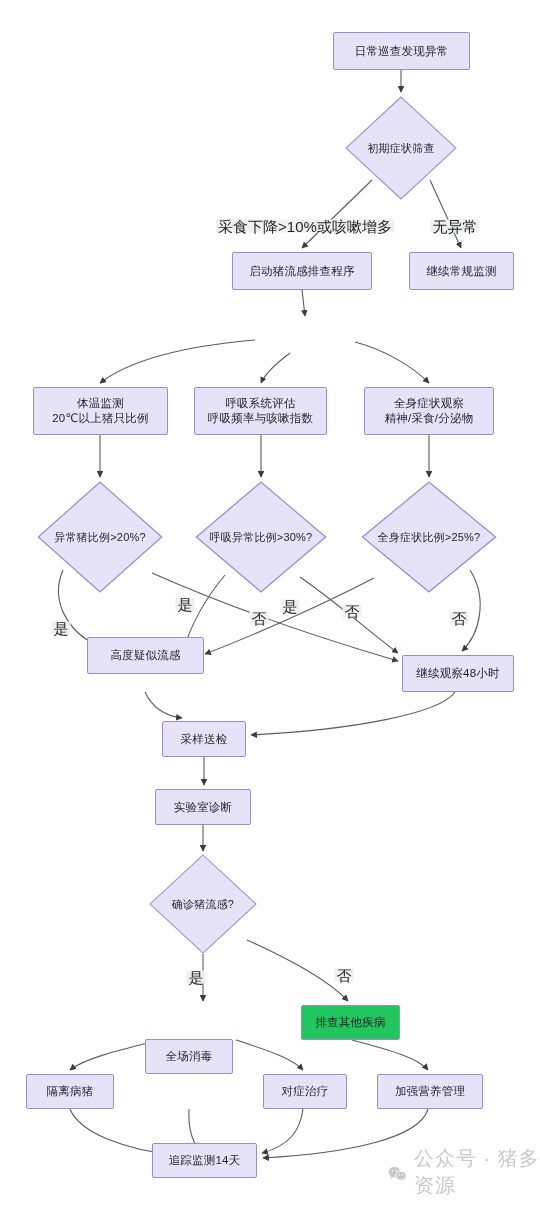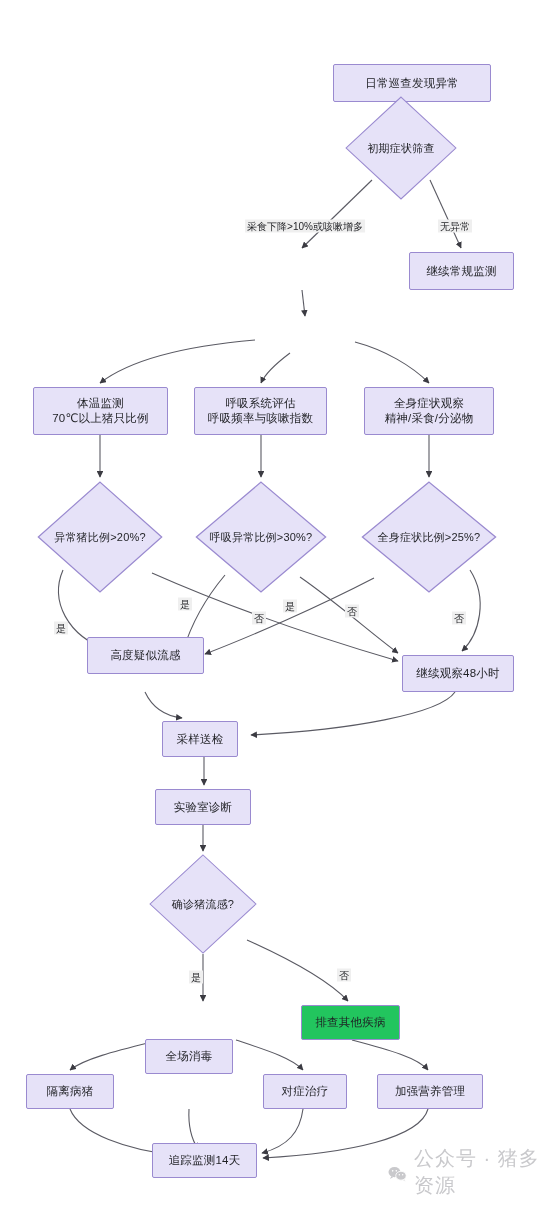--- a/index.html
+++ b/index.html
@@ -67,21 +67,21 @@
     white-space: nowrap;
   }
   .node-text {
     display: block;
     white-space: pre-line;
   }
   .edge-label {
     position: absolute;
     background: #efefef;
     color: #1f2024;
-    font-size: 10px;
+    font-size: 15px;
     line-height: 13px;
     padding: 0px 2px;
     white-space: nowrap;
     transform: translate(-50%, -50%);
   }
   .watermark {
     position: absolute;
     display: flex;
     align-items: center;
     gap: 7px;
@@ -164,40 +164,43 @@
       <path d="M70,1109 C80,1134 128,1150 175,1155"></path>
 
       <path d="M189,1109 C188,1128 192,1140 198,1149"></path>
 
       <path d="M303,1109 C300,1132 288,1146 262,1153"></path>
 
       <path d="M428,1109 C420,1138 350,1153 263,1158"></path>
     </g>
   </svg>
 
-  <div class="node rect" style="left: 333px; top: 32px; width: 158px; height: 38px; background: rgb(230, 226, 248); border-color: rgb(154, 138, 208); color: rgb(31, 32, 36); margin-top: 32px;">
+  <div class="node rect" style="left: 333px; top: 32px; width: 137px; height: 38px; background: rgb(230, 226, 248); border-color: rgb(154, 138, 208); color: rgb(31, 32, 36);">
     <span class="node-text">日常巡查发现异常</span>
   </div>
 
   <div class="node diamond-wrap" style="left: 345px; top: 96px; width: 112px; height: 104px;">
     <svg class="diamond-shape" viewBox="0 0 100 100" preserveAspectRatio="none">
       <polygon class="dpoly" points="50,1 99,50 50,99 1,50" fill="#e6e2f8" stroke="#9a8ad0"></polygon>
     </svg>
     <span class="diamond-label">初期症状筛查</span>
   </div>
 
+  <div class="node rect" style="left: 232px; top: 252px; width: 140px; height: 38px; background: rgb(230, 226, 248); border-color: rgb(154, 138, 208); color: rgb(31, 32, 36);">
+    <span class="node-text">启动猪流感排查程序</span>
+  </div>
 
   <div class="node rect" style="left: 409px; top: 252px; width: 105px; height: 38px; background: rgb(230, 226, 248); border-color: rgb(154, 138, 208); color: rgb(31, 32, 36);">
     <span class="node-text">继续常规监测</span>
   </div>
 
 
   <div class="node rect" style="left: 33px; top: 387px; width: 135px; height: 48px; background: rgb(230, 226, 248); border-color: rgb(154, 138, 208); color: rgb(31, 32, 36);">
     <span class="node-text">体温监测
-70℃以上猪只比例</span>
+20℃以上猪只比例</span>
   </div>
 
   <div class="node rect" style="left: 194px; top: 387px; width: 133px; height: 48px; background: rgb(230, 226, 248); border-color: rgb(154, 138, 208); color: rgb(31, 32, 36);">
     <span class="node-text">呼吸系统评估
 呼吸频率与咳嗽指数</span>
   </div>
 
   <div class="node rect" style="left: 364px; top: 387px; width: 130px; height: 48px; background: rgb(230, 226, 248); border-color: rgb(154, 138, 208); color: rgb(31, 32, 36);">
     <span class="node-text">全身症状观察
 精神/采食/分泌物</span>
@@ -225,21 +228,21 @@
   </div>
 
   <div class="node rect" style="left: 87px; top: 637px; width: 117px; height: 37px; background: rgb(230, 226, 248); border-color: rgb(154, 138, 208); color: rgb(31, 32, 36);">
     <span class="node-text">高度疑似流感</span>
   </div>
 
   <div class="node rect" style="left: 402px; top: 655px; width: 112px; height: 37px; background: rgb(230, 226, 248); border-color: rgb(154, 138, 208); color: rgb(31, 32, 36);">
     <span class="node-text">继续观察48小时</span>
   </div>
 
-  <div class="node rect" style="left: 162px; top: 721px; width: 76px; height: 36px; background: rgb(230, 226, 248); border-color: rgb(154, 138, 208); color: rgb(31, 32, 36);">
+  <div class="node rect" style="left: 162px; top: 721px; width: 84px; height: 36px; background: rgb(230, 226, 248); border-color: rgb(154, 138, 208); color: rgb(31, 32, 36);">
     <span class="node-text">采样送检</span>
   </div>
 
   <div class="node rect" style="left: 155px; top: 789px; width: 96px; height: 36px; background: rgb(230, 226, 248); border-color: rgb(154, 138, 208); color: rgb(31, 32, 36);">
     <span class="node-text">实验室诊断</span>
   </div>
 
   <div class="node diamond-wrap" style="left: 149px; top: 854px; width: 108px; height: 100px;">
     <svg class="diamond-shape" viewBox="0 0 100 100" preserveAspectRatio="none">
       <polygon class="dpoly" points="50,1 99,50 50,99 1,50" fill="#e6e2f8" stroke="#9a8ad0"></polygon>

